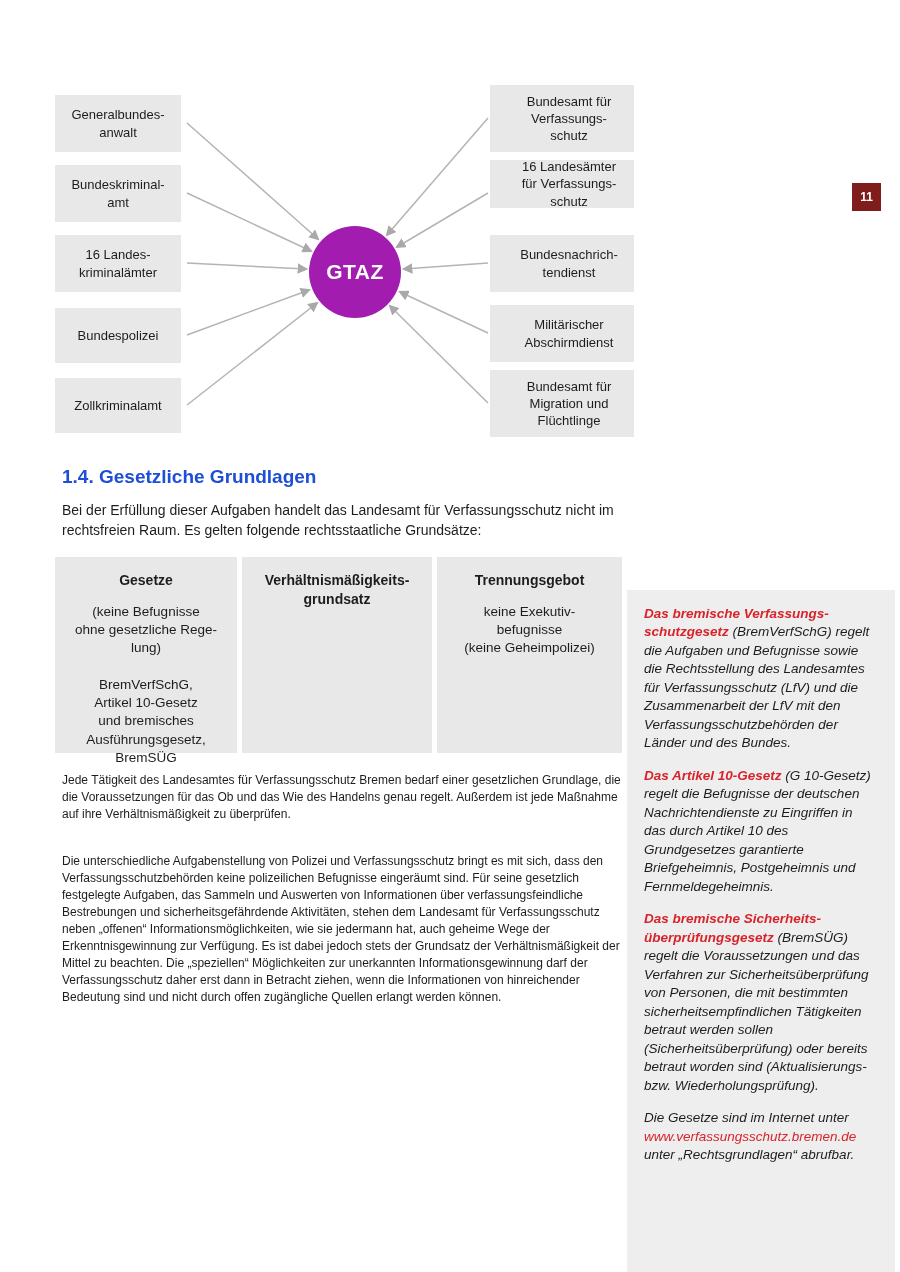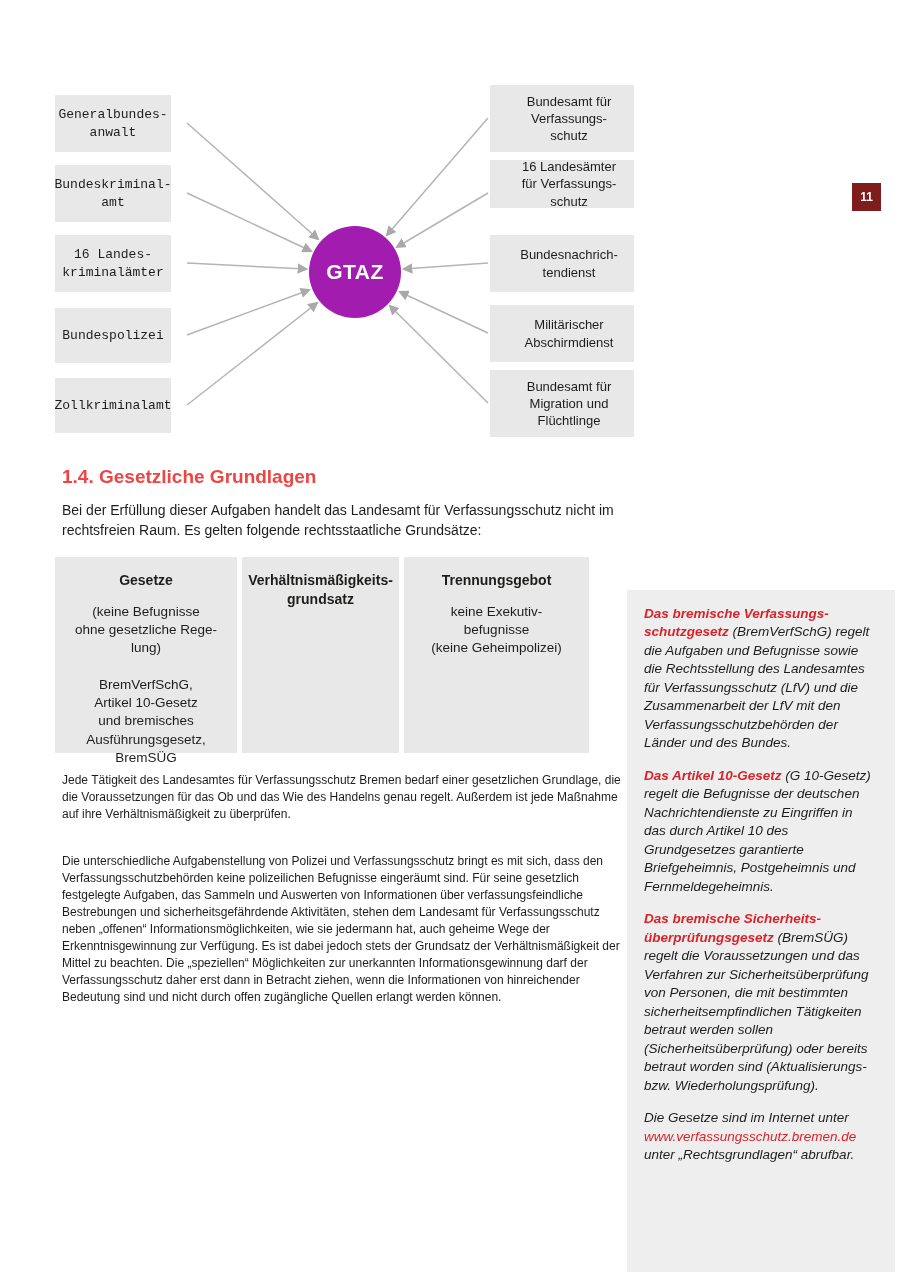--- a/index.html
+++ b/index.html
@@ -4,36 +4,36 @@
 <style>
   html,body{margin:0;padding:0;background:#fff;}
   .page{position:relative;width:900px;height:1272px;background:#ffffff;
         font-family:"Liberation Sans",sans-serif;color:#1d1d1b;overflow:hidden;}
 
   
   .diagram{position:absolute;top:85px;left:0;width:900px;height:365px;}
   .arrows{position:absolute;left:0;top:0;width:900px;height:365px;}
   .dbox{position:absolute;background:#e8e8e8;display:flex;align-items:center;justify-content:center;
         text-align:center;font-size:13px;line-height:1.32;white-space:pre-line;}
-  .dbox.left{left:55px;width:116px;font-family:Liberation Mono, monospace;}
+  .dbox.left{left:55px;width:126px;}
   .dbox.right{left:490px;width:130px;padding-left:14px;}
   .gtaz{position:absolute;left:309px;top:141px;width:92px;height:92px;border-radius:50%;
         background:#a21caf;color:#fff;font-weight:bold;font-size:21px;letter-spacing:.5px;
         display:flex;align-items:center;justify-content:center;}
 
   .page-num{position:absolute;left:852px;top:183px;width:29px;height:28px;background:#7f1d1d;
         color:#fff;font-size:12px;font-weight:bold;display:flex;align-items:center;justify-content:center;}
 
-  .heading{position:absolute;left:62px;top:466px;margin:0;font-size:19px;font-weight:bold;color:#ef4444;}
+  .heading{position:absolute;left:62px;top:466px;margin:0;font-size:19px;font-weight:bold;color:#1d4ed8;}
   .intro{position:absolute;left:62px;top:501px;width:578px;margin:0;font-size:14px;line-height:1.42;}
 
   .principles{position:absolute;left:55px;top:557px;display:flex;gap:5px;}
   .pbox{background:#e8e8e8;height:196px;box-sizing:border-box;padding:14px 4px;
         text-align:center;font-size:13.5px;line-height:1.35;}
-  .pbox1{width:182px;}.pbox2{width:157px;}.pbox3{width:185px;}
+  .pbox1{width:182px;}.pbox2{width:190px;}.pbox3{width:185px;}
   .ptitle{font-weight:bold;font-size:14px;min-height:32px;white-space:pre-line;}
   .pbody{white-space:pre-line;}
 
   .bodypara{position:absolute;left:62px;width:568px;margin:0;font-size:12px;line-height:1.42;}
   .p1{top:772px;}
   .p2{top:853px;}
 
   .sidebar{position:absolute;left:627px;top:590px;width:268px;height:682px;background:#eeeeee;
         box-sizing:border-box;padding:15px 17px;font-style:italic;font-size:13.5px;line-height:1.37;}
   .note{margin:0 0 14px 0;}

